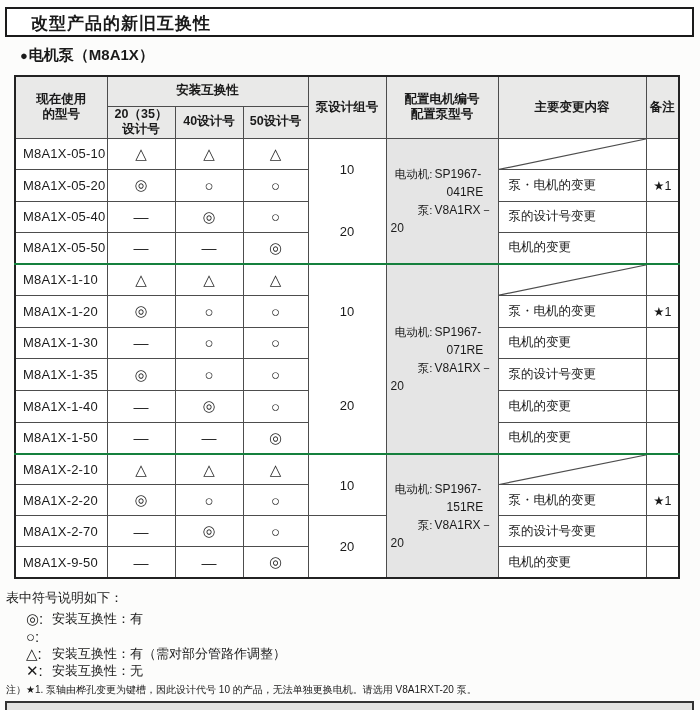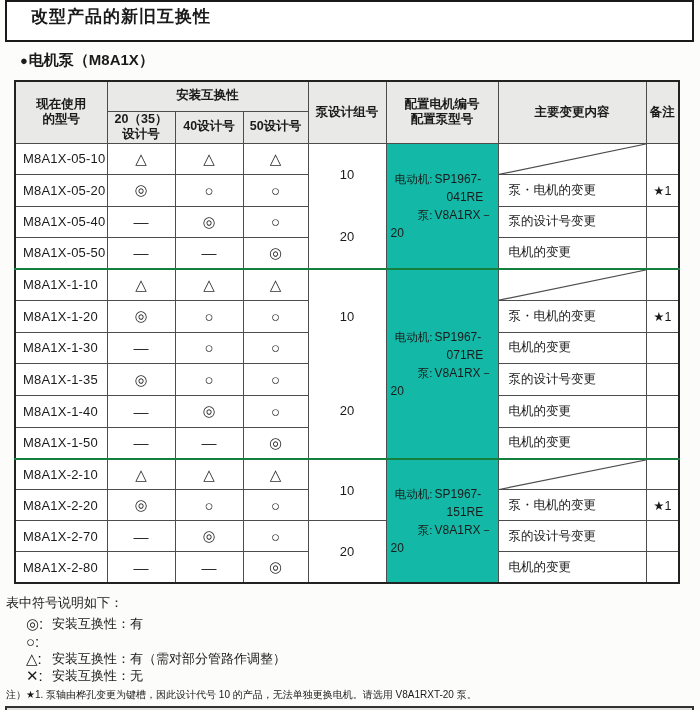--- a/index.html
+++ b/index.html
@@ -6,24 +6,24 @@
   html, body { width: 700px; }
   body {
     font-family: "Liberation Sans", "DejaVu Sans", sans-serif;
     background: #fcfcfb;
     color: #1a1a1a;
     width: 700px;
     height: 710px;
     overflow: hidden;
   }
   .title-box {
-    margin: 0 6px 0 5px;
+    margin: 7px 6px 0 5px;
     border: 2px solid #1a1a1a;
     background: #fff;
-    padding: 3px 6px 12px 24px;
+    padding: 3px 6px 0 24px;
     font-size: 17px;
     font-weight: bold;
     letter-spacing: 1px;
   }
   .subtitle {
     margin: 9px 0 0 20px;
     font-size: 15px;
     font-weight: bold;
   }
   .subtitle .bullet { font-size: 13px; margin-right: 1px; }
@@ -46,21 +46,21 @@
   thead tr.h1 th { height: 30px; }
   thead tr.h2 th { height: 32px; }
   tbody td { height: 31px; background: #fff; font-size: 13px; }
   td.model { text-align: left; padding-left: 7px; letter-spacing: 0.2px; }
   td.sym  { text-align: center; font-size: 15px; color: #2b2b2b; }
   td.dg   { padding: 0; vertical-align: top; text-align: center; }
   .dg-half { display: flex; align-items: center; justify-content: center; font-size: 13px; }
   .dg-2 { height: 62px; }
   .dg-3 { height: 94px; }
   td.dgc { text-align: center; font-size: 13px; }
-  td.cfg { padding: 2px 2px 2px 4px; font-size: 12px; line-height: 1.5; background: #14b8a6; }
+  td.cfg { padding: 2px 2px 2px 4px; font-size: 12px; line-height: 1.5; background: #e5e5e5; }
   .cfg-lbl { display: inline-block; width: 44px; text-align: right; font-size: 11.5px; padding-right: 2px; }
   .cfg-cont { margin-left: 56px; }
   td.chg { text-align: left; padding-left: 10px; font-size: 12.5px; }
   td.rmk { text-align: center; font-size: 12.5px; }
   td.diag { position: relative; padding: 0; }
   .diag-svg { position: absolute; left: 0; top: 0; width: 100%; height: 100%; display: block; }
   .diag-svg line { stroke: #4d4d4d; stroke-width: 1.2; vector-effect: non-scaling-stroke; }
   tr.gs td { border-top: 2px solid #15803d; }
 
   .legend { margin: 10px 0 0 6px; font-size: 13px; }
@@ -250,21 +250,21 @@
     <tr>
       <td class="model">M8A1X-2-70</td>
       <td class="sym">—</td>
       <td class="sym">◎</td>
       <td class="sym">○</td>
       <td class="dgc" rowspan="2">20</td>
       <td class="chg">泵的设计号变更</td>
       <td class="rmk"></td>
     </tr>
     <tr>
-      <td class="model">M8A1X-2-80</td>
+      <td class="model">M8A1X-9-50</td>
       <td class="sym">—</td>
       <td class="sym">—</td>
       <td class="sym">◎</td>
       <td class="chg">电机的变更</td>
       <td class="rmk"></td>
     </tr>
   </tbody>
 </table>
 
 <div class="legend">

